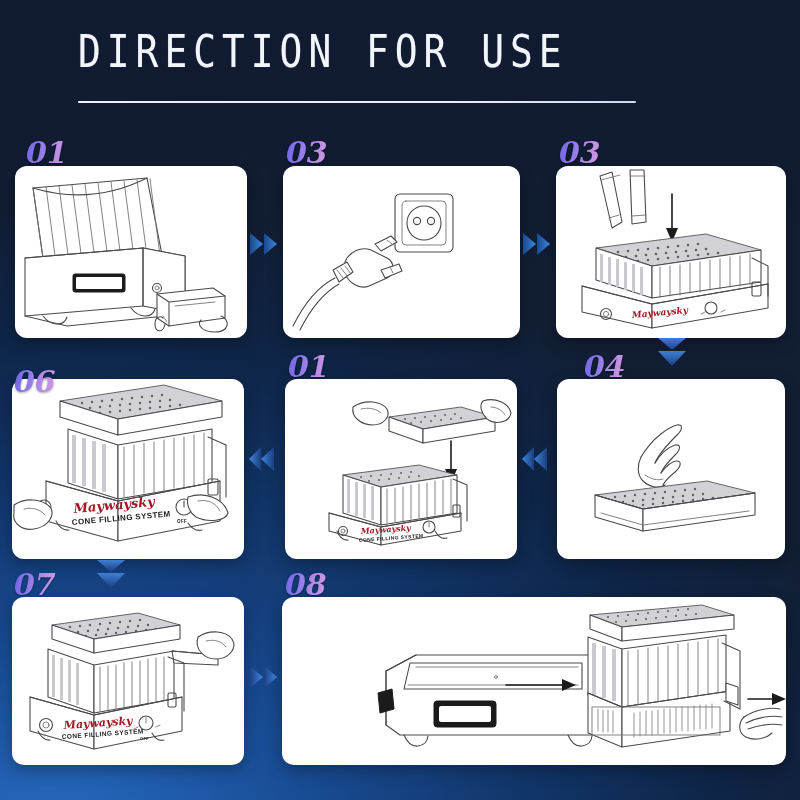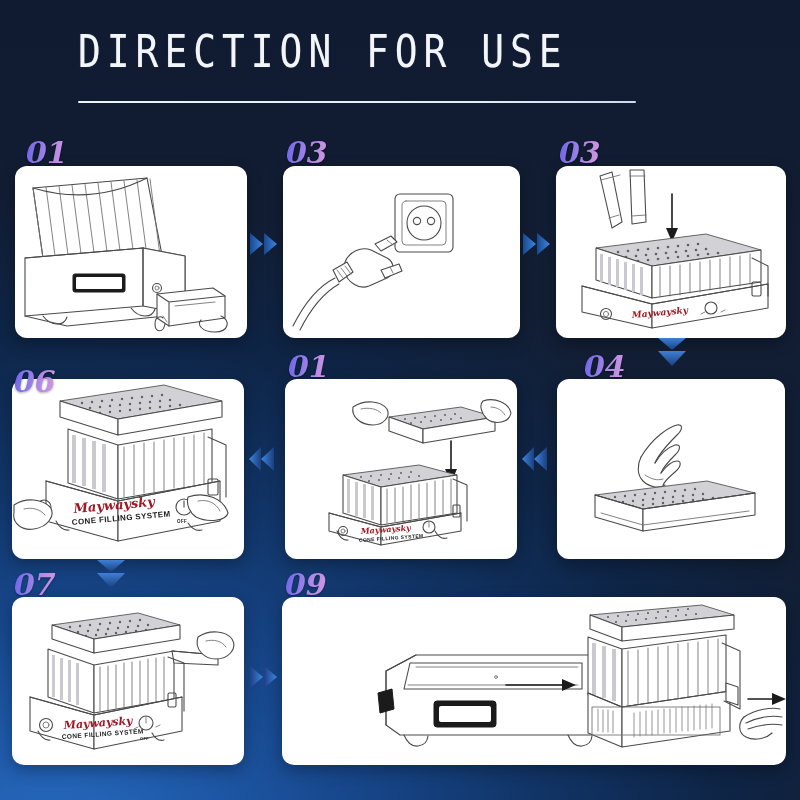--- a/index.html
+++ b/index.html
@@ -562,21 +562,21 @@
           <linearGradient id="ga3" x1="0" y1="0" x2="1" y2="0">
         <stop offset="0" stop-color="#1f3f85"></stop>
             <stop offset="1" stop-color="#3d86e0"></stop>
           </linearGradient>
         </defs>
       <path d="M0 3 L13 14 L0 25 Z" fill="url(#ga3)"></path>
       <path d="M14 3 L27 14 L14 25 Z" fill="url(#ga3)"></path>
     </svg>
   </div>
 
-  <div class="stepnum" style="left:285px;top:570px;">09</div>
+  <div class="stepnum" style="left:285px;top:570px;">08</div>
   <div class="panel" style="left:282px;top:597px;width:504px;height:168px;">
     <svg viewBox="0 0 504 168">
 
       <path class="fill-w" d="M104 74 L134 58 L310 58 L310 138 L118 138 L104 128 Z"></path>
       <path class="ln" d="M104 74 L134 58 M104 74 L104 128"></path>
 
       <path class="fill-w" d="M128 66 L300 66 L300 92 L122 92 Z"></path>
       <path class="ln-t" d="M134 70 L296 70 M126 88 L296 88"></path>
       <circle class="ln-t" cx="214" cy="80" r="1.4" fill="#999"></circle>
 

